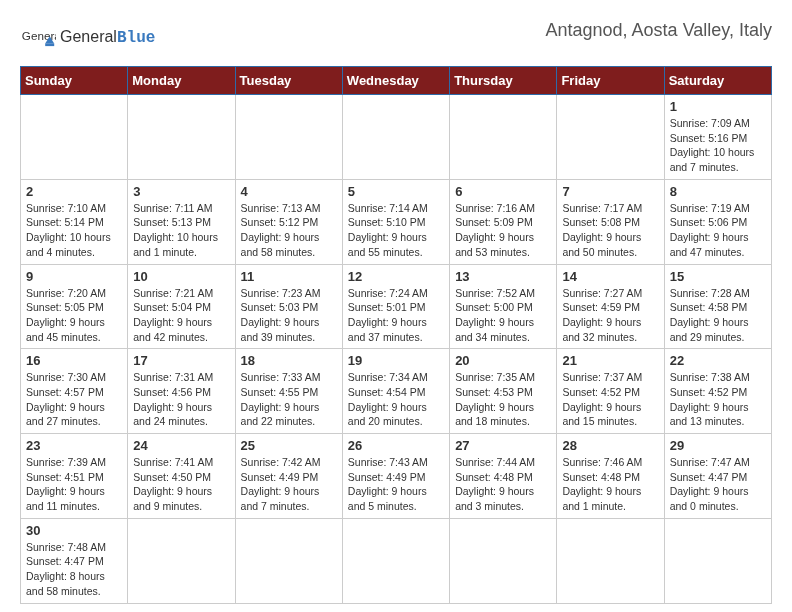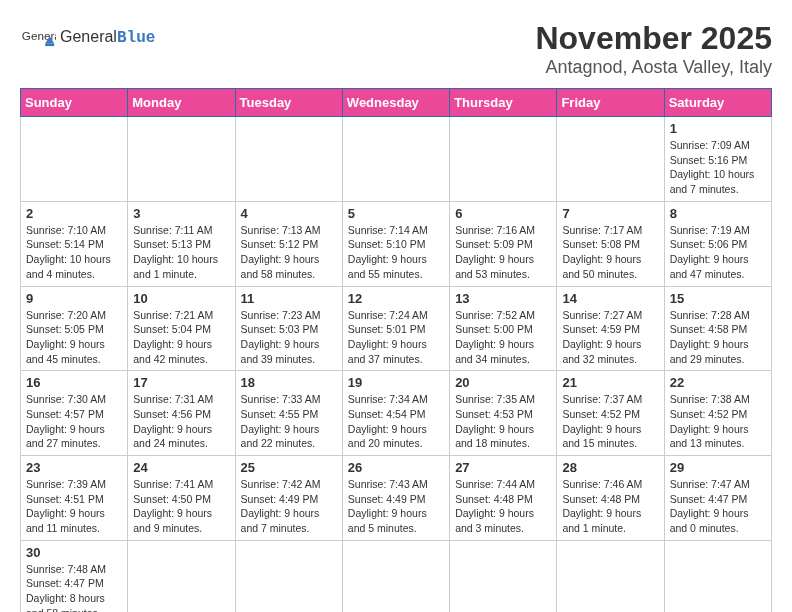--- a/index.html
+++ b/index.html
@@ -36,21 +36,21 @@
     .subtitle {
       font-size: 18px;
       color: #555;
     }
     .calendar {
       width: 100%;
       border-collapse: collapse;
       border: 1px solid #ccc;
     }
     .calendar th {
-      background-color: #ec4899;
+      background-color: #7f1d1d;
       color: #fff;
       font-size: 13px;
       font-weight: bold;
       padding: 6px 4px;
       text-align: left;
       border: 1px solid #2d6aa8;
     }
     .calendar td {
       vertical-align: top;
       border: 1px solid #ccc;
@@ -83,21 +83,20 @@
       <polygon points="28,26 38,26 33,18" fill="#3a7abf"></polygon>
       <rect x="28" y="26" width="10" height="3" fill="#3a7abf"></rect>
     </svg>
     <div>
       <div style="font-size:16px; line-height:1.1; color:#333;">
         <span style="font-weight:normal;">General</span><span style="font-weight:bold; color:#3a7abf;font-family:Liberation Mono, monospace;">Blue</span>
       </div>
     </div>
   </div>
   <div class="title-area">
-    <div class="month-title">November 2025</div>
     <div class="subtitle">Antagnod, Aosta Valley, Italy</div>
   </div>
 </div>
 
 <table class="calendar">
   <thead>
     <tr>
     <th>Sunday</th>
         <th>Monday</th>
         <th>Tuesday</th>

